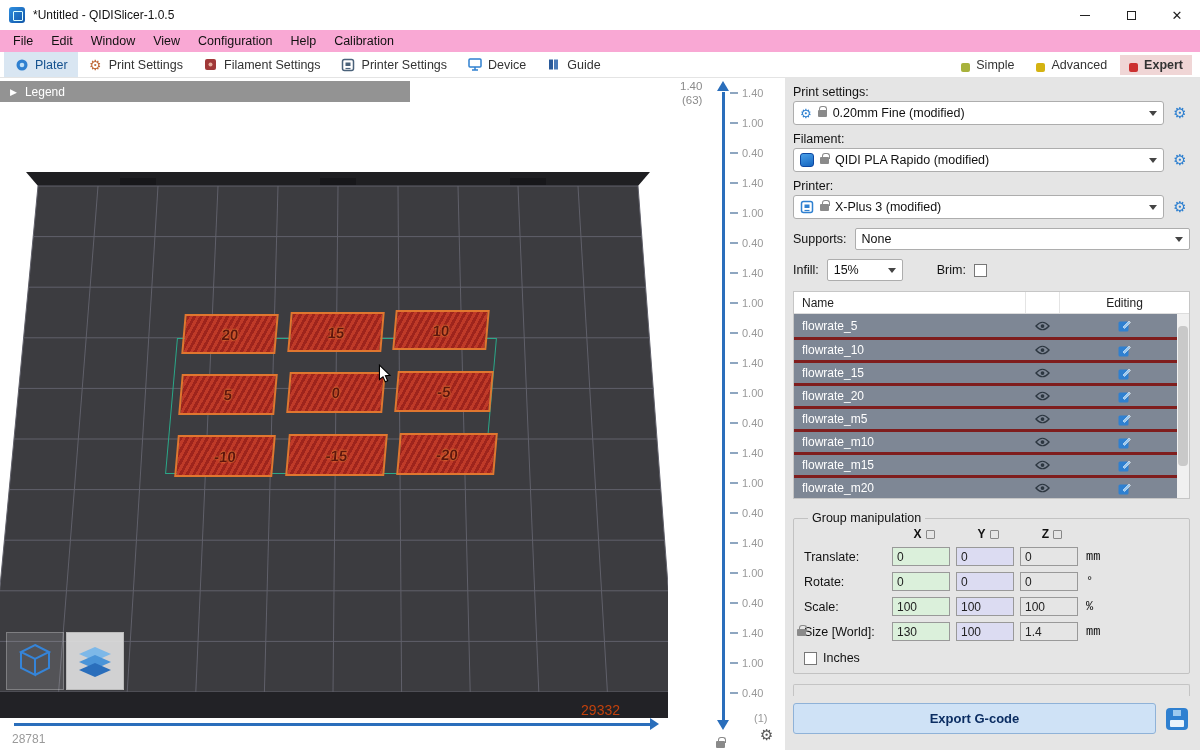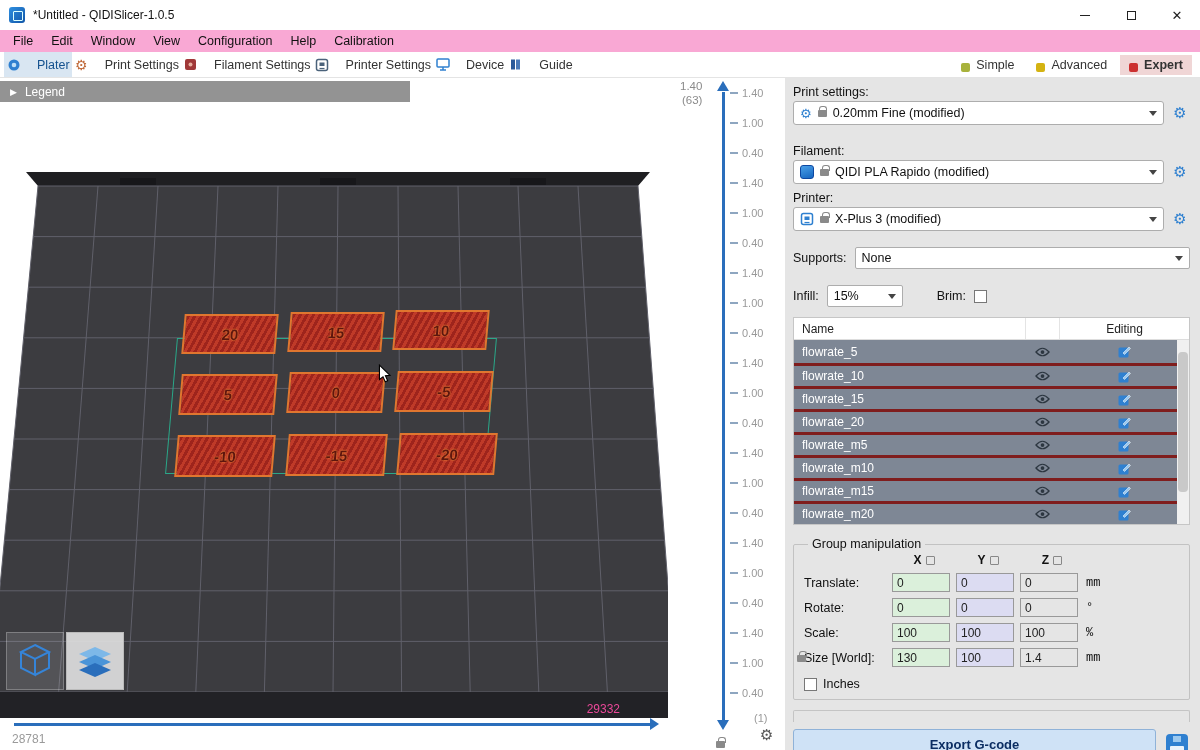--- a/index.html
+++ b/index.html
@@ -18,21 +18,21 @@
   .glyph-min { width:10px; height:1px; background:#222; }
   .glyph-max { width:9px; height:9px; border:1px solid #222; }
   .glyph-close { font-size:13px; font-family:"DejaVu Sans",sans-serif; }
 
   
   .menubar { height:22px; display:flex; align-items:center; background:#f9a8d4; padding-left:4px; }
   .menu-item { padding:0 9px; font-size:12.5px; color:#111; height:100%; display:flex; align-items:center; }
 
   
   .tabbar { height:26px; display:flex; align-items:center; background:#fff; border-bottom:1px solid #e4e4e4; padding-left:4px; }
-  .tab { display:flex; align-items:center; gap:16px; padding:0 2px; height:100%; font-size:12.5px; color:#333; }
+  .tab { display:flex; align-items:center; gap:6px; padding:0 10px; height:100%; font-size:12.5px; color:#333; }
   .tab.selected { background:#d9e6f2; color:#14518e; }
   .tab-ico { width:15px; height:15px; display:flex; align-items:center; justify-content:center; }
   .gear-glyph { font-family:"DejaVu Sans",sans-serif; font-style:normal; }
   .modes { margin-left:auto; display:flex; align-items:center; gap:4px; padding-right:8px; }
   .mode { display:flex; align-items:flex-end; gap:6px; padding:3px 9px; font-size:12.5px; color:#333; }
   .mode-dot { width:9px; height:9px; border-radius:2px; }
   .dot-simple { background:#a8b23c; }
   .dot-advanced { background:#d4b312; }
   .dot-expert { background:#cc3030; }
   .mode.selected { background:#f0d6d6; font-weight:bold; }
@@ -55,21 +55,21 @@
     border:1px solid #2aa889; transform:skewX(-5deg); z-index:2; }
 
   .view-btns { position:absolute; left:6px; top:554px; display:flex; gap:2px; z-index:6; }
   .view-btn { width:58px; height:58px; display:flex; align-items:center; justify-content:center;
     background:rgba(255,255,255,0.12); border:1px solid rgba(255,255,255,0.25); }
   .view-btn.active { background:rgba(222,222,222,0.92); border:1px solid #bbb; }
 
   .move-slider-line { position:absolute; left:14px; top:645px; width:636px; height:3px; background:#2a6ebb; z-index:6; }
   .move-arrow { position:absolute; left:650px; top:640px; width:0; height:0; z-index:6;
     border-top:6px solid transparent; border-bottom:6px solid transparent; border-left:9px solid #2a6ebb; }
-  .move-max { position:absolute; right:48px; top:624px; font-size:12px; color:#ec4899; z-index:6; }
+  .move-max { position:absolute; right:48px; top:624px; font-size:14px; color:#c2410c; z-index:6; }
   .move-min { position:absolute; left:12px; top:654px; font-size:12px; color:#9a9a9a; z-index:6; }
 
   
   .layer-col { position:absolute; left:668px; top:78px; width:117px; height:672px; background:#fff; }
   .layer-top-val { position:absolute; left:12px; top:2px; font-size:11.5px; color:#8a8a8a; }
   .layer-top-cnt { position:absolute; left:14px; top:16px; font-size:11.5px; color:#8a8a8a; }
   .layer-line { position:absolute; left:54px; top:14px; width:3px; height:628px; background:#2a6ebb; }
   .layer-arrow-up { position:absolute; left:49px; top:3px; width:0; height:0;
     border-left:6.5px solid transparent; border-right:6.5px solid transparent; border-bottom:10px solid #2a6ebb; }
   .layer-arrow-dn { position:absolute; left:49px; top:642px; width:0; height:0;
@@ -94,21 +94,21 @@
   .combo-row { display:flex; align-items:center; gap:6px; }
   .combo { flex:1; height:24px; border:1px solid #adadad; border-radius:3px; background:#fff;
     display:flex; align-items:center; gap:6px; padding:0 6px; font-size:12.5px; color:#111; }
   .combo .chev { margin-left:auto; width:0; height:0;
     border-left:4px solid transparent; border-right:4px solid transparent; border-top:5px solid #444; }
   .gear-btn { width:20px; text-align:center; color:#2f80d0; font-size:15px; font-family:"DejaVu Sans",sans-serif; }
   .swatch { width:14px; height:14px; border-radius:3px; border:1px solid #0d47a1;
     background:linear-gradient(160deg,#4aa0e8,#1565c0); }
   .ico-blue { color:#2f80d0; font-size:13px; font-family:"DejaVu Sans",sans-serif; }
 
-  .inline-row { display:flex; align-items:center; gap:8px; margin-top:16px; }
+  .inline-row { display:flex; align-items:center; gap:8px; margin-top:9px; }
   .inline-label { font-size:12.5px; color:#111; }
   .combo-sm { height:22px; border:1px solid #adadad; border-radius:2px; background:#fff;
     display:flex; align-items:center; gap:6px; padding:0 6px; font-size:12.5px; color:#111; }
   .checkbox { width:13px; height:13px; border:1px solid #777; background:#fff; }
 
   .obj-list { margin-top:10px; border:1px solid #c6c6c6; position:relative; }
   .list-header { height:22px; display:flex; align-items:center; font-size:12px; color:#222;
     border-bottom:1px solid #ddd; background:#fff; }
   .col-name { flex:1; padding-left:8px; }
   .col-eye { width:34px; border-left:1px solid #e4e4e4; height:100%; }
@@ -433,21 +433,21 @@
     <div class="combo-row">
       <div class="combo">
         <span class="ico-blue gear-glyph">⚙</span>
         <span class="lock"></span>
         <span>0.20mm Fine (modified)</span>
         <span class="chev"></span>
       </div>
       <div class="gear-btn">⚙</div>
     </div>
 
-    <div class="sec-label" style="margin-top:19px;">Filament:</div>
+    <div class="sec-label" style="margin-top:7px;">Filament:</div>
     <div class="combo-row">
       <div class="combo">
         <span class="swatch"></span>
         <span class="lock"></span>
         <span>QIDI PLA Rapido (modified)</span>
         <span class="chev"></span>
       </div>
       <div class="gear-btn">⚙</div>
     </div>
 

